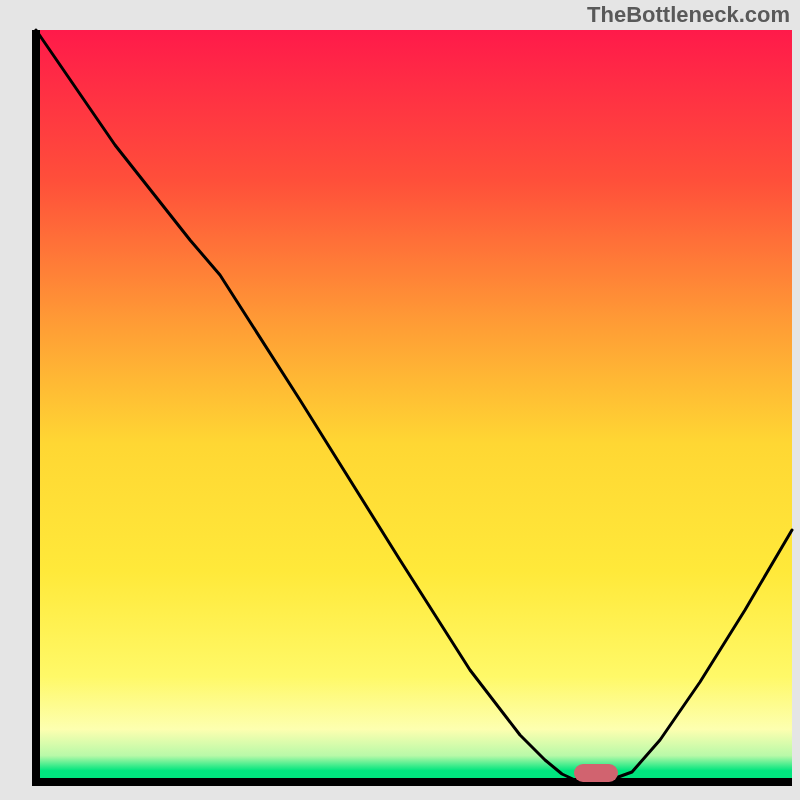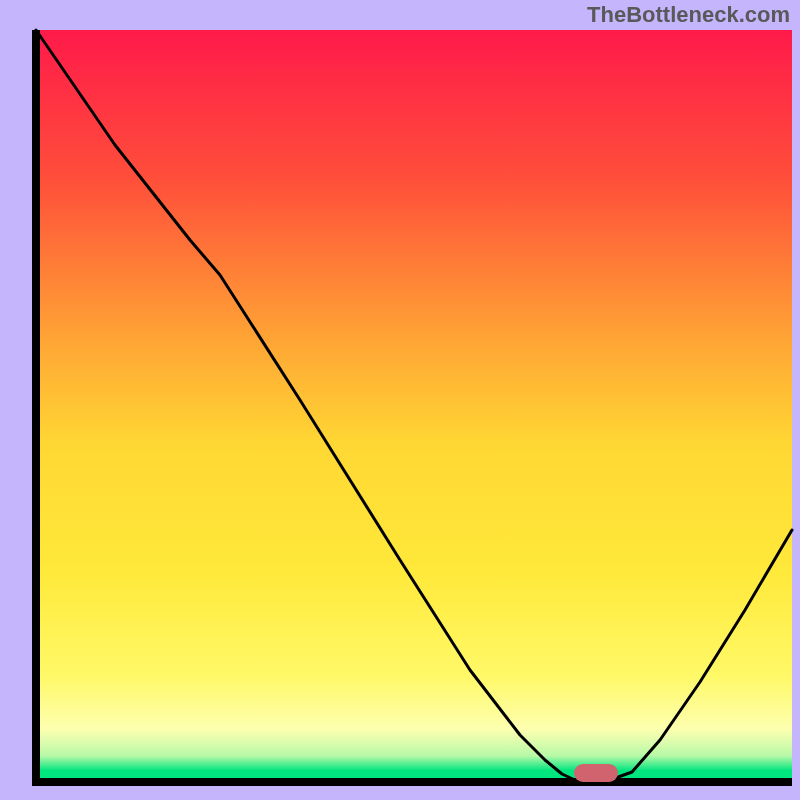--- a/index.html
+++ b/index.html
@@ -6,21 +6,21 @@
   margin: 0;
   padding: 0;
   width: 800px;
   height: 800px;
   overflow: hidden;
   background: #000;
 }
 .outer {
   width: 800px;
   height: 800px;
-  background: #c4b5fd;
+  background: #e5e5e5;
   position: relative;
 }
 .watermark {
   position: absolute;
   top: 2px;
   right: 10px;
   color: #595959;
   font-family: Arial, Helvetica, sans-serif;
   font-size: 22px;
   font-weight: bold;

